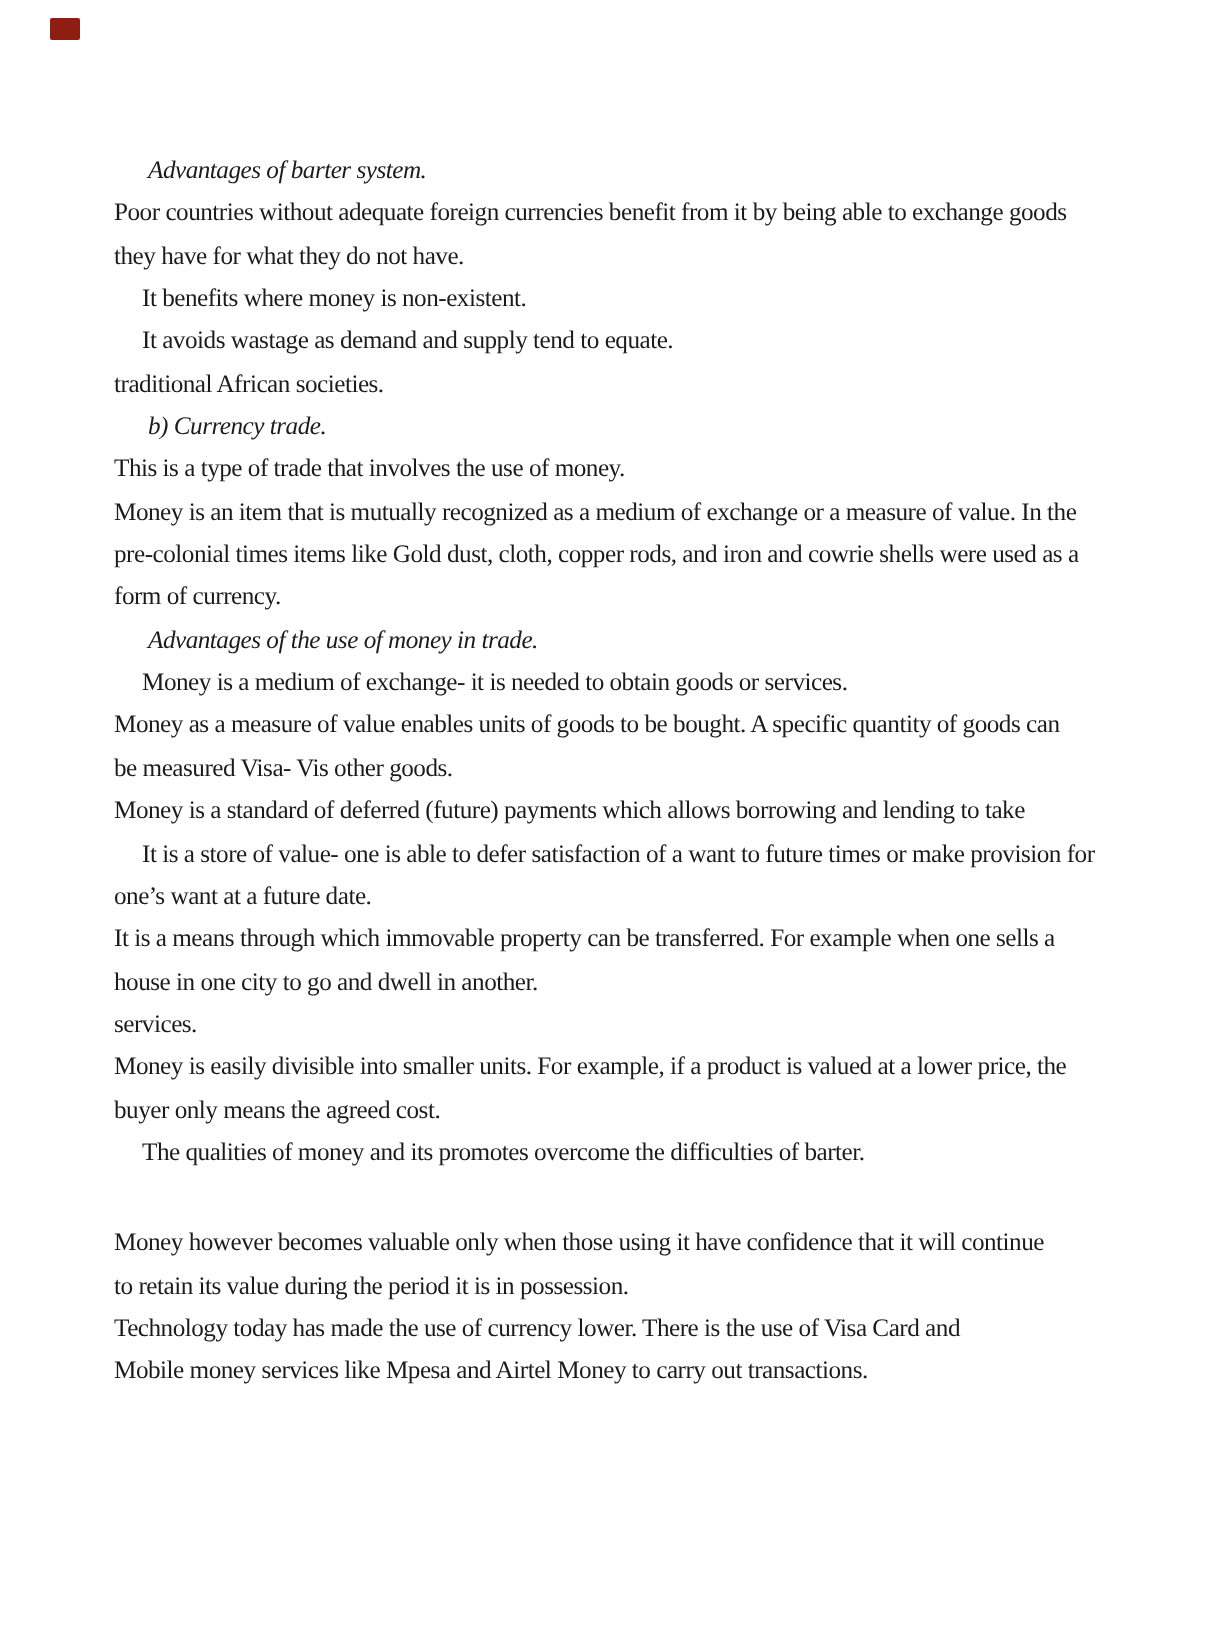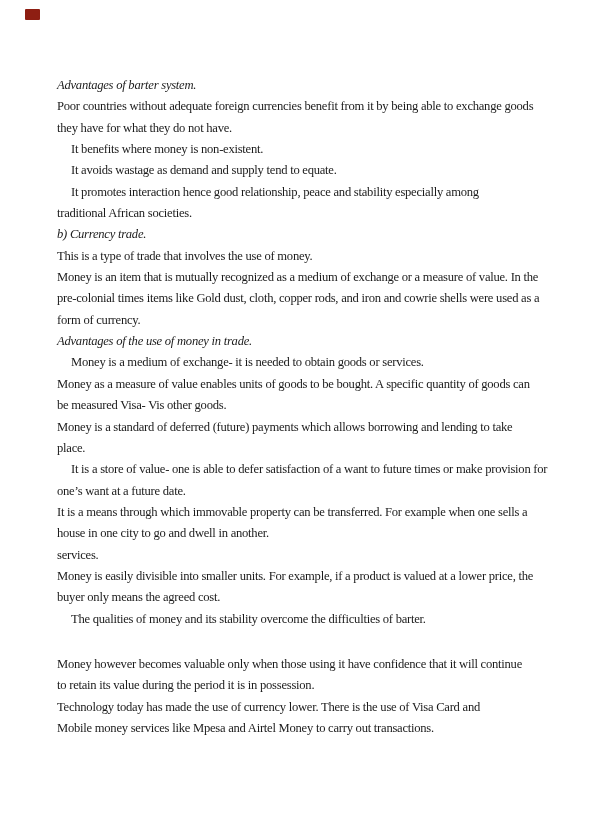--- a/index.html
+++ b/index.html
@@ -32,59 +32,58 @@
     width: 497px;
     font-size: 12.6px;
     line-height: 21.35px;
     letter-spacing: -0.25px;
   }
   .line {
     white-space: nowrap;
   }
   .italic {
     font-style: italic;
+    margin-left: 17px;
   }
   .indent {
     padding-left: 14px;
   }
   .spacer {
     height: 24px;
   }
 </style>
 </head>
 <body>
 
 <div class="page">
   <div class="corner-mark" style="background: rgb(142, 30, 18);"></div>
   <div class="content">
     <div class="line italic">Advantages of barter system.</div>
     <div class="line">Poor countries without adequate foreign currencies benefit from it by being able to exchange goods</div>
     <div class="line">they have for what they do not have.</div>
     <div class="line indent">It benefits where money is non-existent.</div>
     <div class="line indent">It avoids wastage as demand and supply tend to equate.</div>
-    <div class="line indent">It promotes interaction hence good relationship, peace and stability especially among</div>
     <div class="line">traditional African societies.</div>
     <div class="line italic">b) Currency trade.</div>
     <div class="line">This is a type of trade that involves the use of money.</div>
     <div class="line">Money is an item that is mutually recognized as a medium of exchange or a measure of value. In the</div>
     <div class="line">pre-colonial times items like Gold dust, cloth, copper rods, and iron and cowrie shells were used as a</div>
     <div class="line">form of currency.</div>
     <div class="line italic">Advantages of the use of money in trade.</div>
     <div class="line indent">Money is a medium of exchange- it is needed to obtain goods or services.</div>
     <div class="line">Money as a measure of value enables units of goods to be bought. A specific quantity of goods can</div>
     <div class="line">be measured Visa- Vis other goods.</div>
     <div class="line">Money is a standard of deferred (future) payments which allows borrowing and lending to take</div>
-    <div class="line">place.</div>
     <div class="line indent">It is a store of value- one is able to defer satisfaction of a want to future times or make provision for</div>
     <div class="line">one’s want at a future date.</div>
     <div class="line">It is a means through which immovable property can be transferred. For example when one sells a</div>
     <div class="line">house in one city to go and dwell in another.</div>
     <div class="line">services.</div>
     <div class="line">Money is easily divisible into smaller units. For example, if a product is valued at a lower price, the</div>
     <div class="line">buyer only means the agreed cost.</div>
-    <div class="line indent">The qualities of money and its stability overcome the difficulties of barter.</div>
+    <div class="line indent">The qualities of money and its promotes overcome the difficulties of barter.</div>
     <div class="spacer"></div>
     <div class="line">Money however becomes valuable only when those using it have confidence that it will continue</div>
     <div class="line">to retain its value during the period it is in possession.</div>
     <div class="line">Technology today has made the use of currency lower. There is the use of Visa Card and</div>
     <div class="line">Mobile money services like Mpesa and Airtel Money to carry out transactions.</div>
   </div>
 </div>
 
 </body></html>

